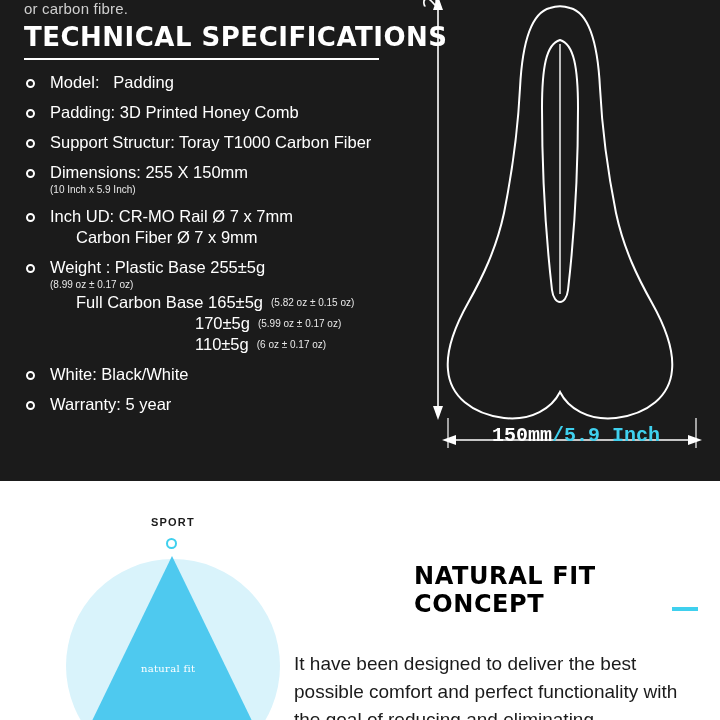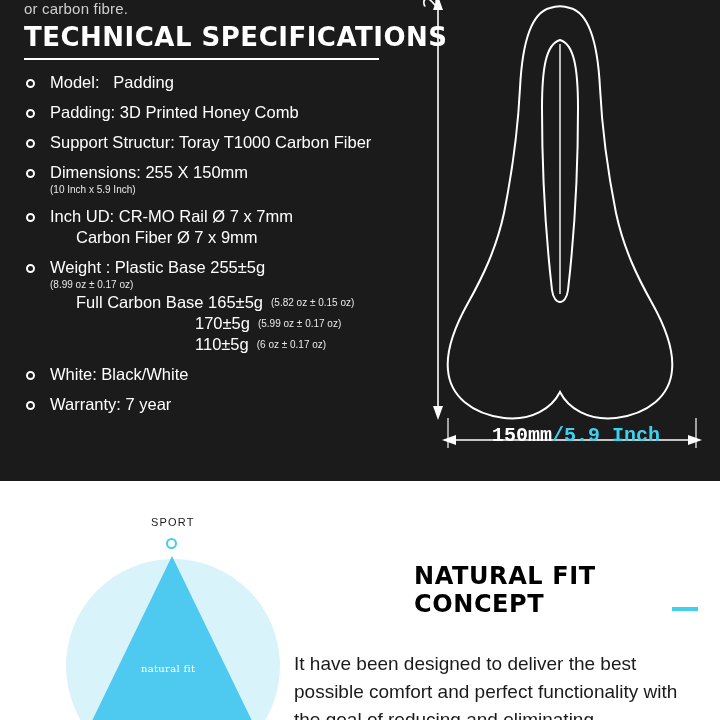--- a/index.html
+++ b/index.html
@@ -68,21 +68,21 @@
     font-family:Liberation Mono, monospace;
   }
 
   
   .light-panel {
     position:absolute; left:0; top:481px; width:720px; height:239px;
     background:#ffffff; color:#1b1b1b;
   }
   .sport-label {
     position:absolute; left:151px; top:516px;
-    font-size:11px; font-weight:normal; letter-spacing:1.2px; color:#1b1b1b;
+    font-size:11px; font-weight:bold; letter-spacing:1.2px; color:#1b1b1b;
   }
   .sport-dot {
     position:absolute; left:166px; top:538px; width:11px; height:11px;
     border-radius:50%; border:2px solid #3fd0ee;
   }
   .fit-circle {
     position:absolute; left:66px; top:559px; width:214px; height:214px;
     border-radius:50%; background:#d9f3fb;
   }
   .fit-triangle {
@@ -198,21 +198,21 @@
         <div class="spec-main">
           <span>White:</span>
           <span>Black/White</span>
         </div>
       </div>
 
       <div class="spec-item">
         <span class="bullet"></span>
         <div class="spec-main">
           <span>Warranty:</span>
-          <span>7 year</span>
+          <span>5 year</span>
         </div>
       </div>
 
     </div>
 
     <svg class="diagram" viewBox="0 0 320 500">
 
       <path d="M150 30
                C 130 35, 122 70, 120 110
                C 118 150, 112 195, 104 235

